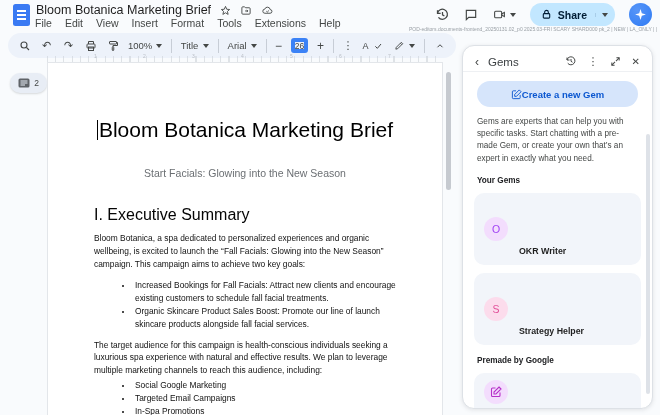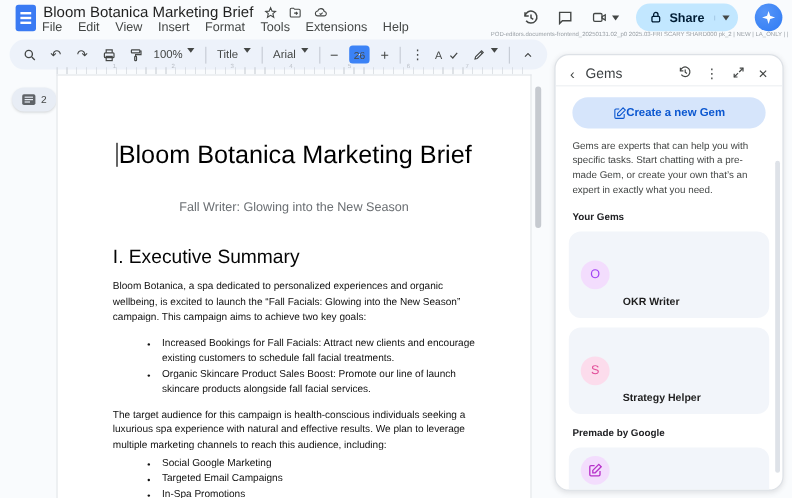--- a/index.html
+++ b/index.html
@@ -21,24 +21,24 @@
   .share-pill .lbl { font-size:10.5px; font-weight:700; color:#001d35; }
   .share-caret { width:14px; display:flex; justify-content:center; border-left:1px solid #a8cde8; margin-left:2px; padding-left:4px; }
   .tri-dn { width:0; height:0; border-left:3.5px solid transparent; border-right:3.5px solid transparent; border-top:4px solid #444746; }
   .gemini-btn { width:23px; height:23px; border-radius:50%; background:radial-gradient(circle at 35% 30%, #5695f8, #2f7bf4); display:flex; align-items:center; justify-content:center; }
   .debug-text { position:absolute; right:3px; top:26px; font-size:5px; color:#9aa0a6; white-space:nowrap; letter-spacing:0; }
 
   
   .toolbar { position:absolute; left:8px; top:33px; width:448px; height:25px; background:#edf2fa; border-radius:13px; display:flex; align-items:center; padding:0 10px; gap:9px; }
   .toolbar .ic { display:flex; align-items:center; justify-content:center; color:#444746; min-width:13px; }
   .tb-div { width:1px; height:14px; background:#c7cdd6; }
-  .combo { display:flex; align-items:flex-start; gap:4px; font-size:9.5px; color:#444746; }
+  .combo { display:flex; align-items:center; gap:4px; font-size:9.5px; color:#444746; }
   .style-combo { width:62px; justify-content:space-between; }
   .font-combo { width:48px; justify-content:space-between; }
-  .size-box { width:17px; height:15px; border:7px solid #3b82f6; border-radius:3px; font-size:8.5px; color:#444746; display:flex; align-items:center; justify-content:center; background:#fff0; }
+  .size-box { width:17px; height:15px; border:4px solid #3b82f6; border-radius:3px; font-size:8.5px; color:#444746; display:flex; align-items:center; justify-content:center; background:#fff0; }
   .pm { font-size:12px; color:#444746; line-height:1; }
   .dots { font-size:11px; color:#444746; letter-spacing:0; }
   .spell { margin-left:auto; display:flex; align-items:flex-end; color:#444746; font-size:9px; }
   .undo-glyph { font-family:"DejaVu Sans", sans-serif; font-size:11px; color:#444746; }
 
   
   .ruler { position:absolute; left:47px; top:56px; width:396px; height:6px;
            background:repeating-linear-gradient(to right, #c9ced4 0 1px, transparent 1px 8.25px); opacity:.55; }
   .ruler span { position:absolute; top:-3px; font-size:5px; color:#8d9299; }
   .tabs-pill { position:absolute; left:10px; top:73px; width:37px; height:20px; background:#e8edf5; border-radius:10px; display:flex; align-items:center; justify-content:center; gap:4px; box-shadow:0 1px 2px rgba(60,64,67,.18); }
@@ -234,21 +234,21 @@
         <rect x="5" y="5" width="14" height="2" fill="#e8edf5"></rect>
         <rect x="5" y="9" width="14" height="2" fill="#e8edf5"></rect>
         <rect x="5" y="13" width="9" height="2" fill="#e8edf5"></rect>
       </svg>
     <span class="num">2</span>
   </div>
 
   <div class="page">
     <div class="page-inner">
       <h1 class="doc-title"><span class="caret-bar"></span><span>Bloom Botanica Marketing Brief</span></h1>
-      <p class="doc-subtitle">Fall Writer: Glowing into the New Season</p>
+      <p class="doc-subtitle">Start Facials: Glowing into the New Season</p>
       <h2 class="sec-h">I. Executive Summary</h2>
       <p class="bodyp">Bloom Botanica, a spa dedicated to personalized experiences and organic wellbeing, is excited to launch the “Fall Facials: Glowing into the New Season” campaign. This campaign aims to achieve two key goals:</p>
       <ul class="doc-ul">
         <li>Increased Bookings for Fall Facials: Attract new clients and encourage existing customers to schedule fall facial treatments.</li>
         <li>Organic Skincare Product Sales Boost:  Promote our line of launch skincare products alongside fall facial services.</li>
       </ul>
       <p class="bodyp">The target audience for this campaign is health-conscious individuals seeking a luxurious spa experience with natural and effective results. We plan to leverage multiple marketing channels to reach this audience, including:</p>
       <ul class="doc-ul" style="margin-top:2px;">
         <li>Social Google Marketing</li>
         <li>Targeted Email Campaigns</li>

